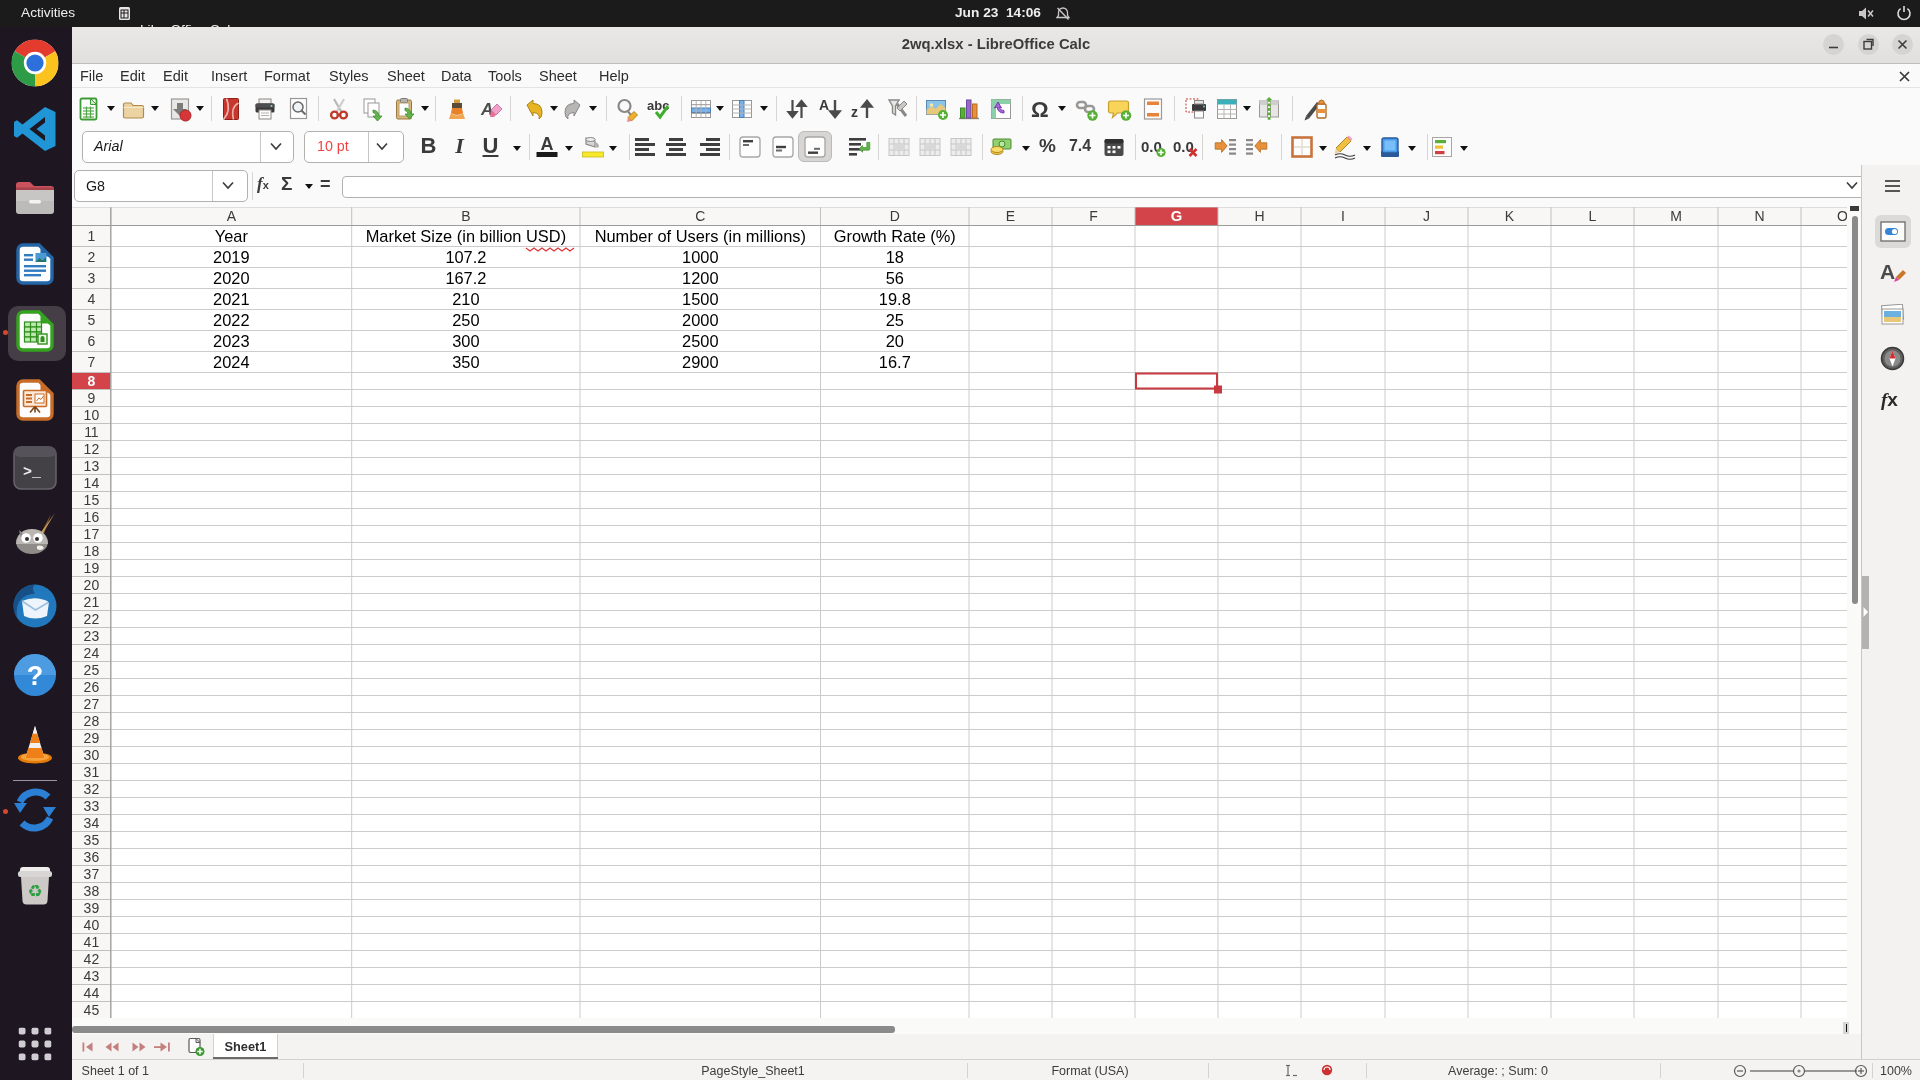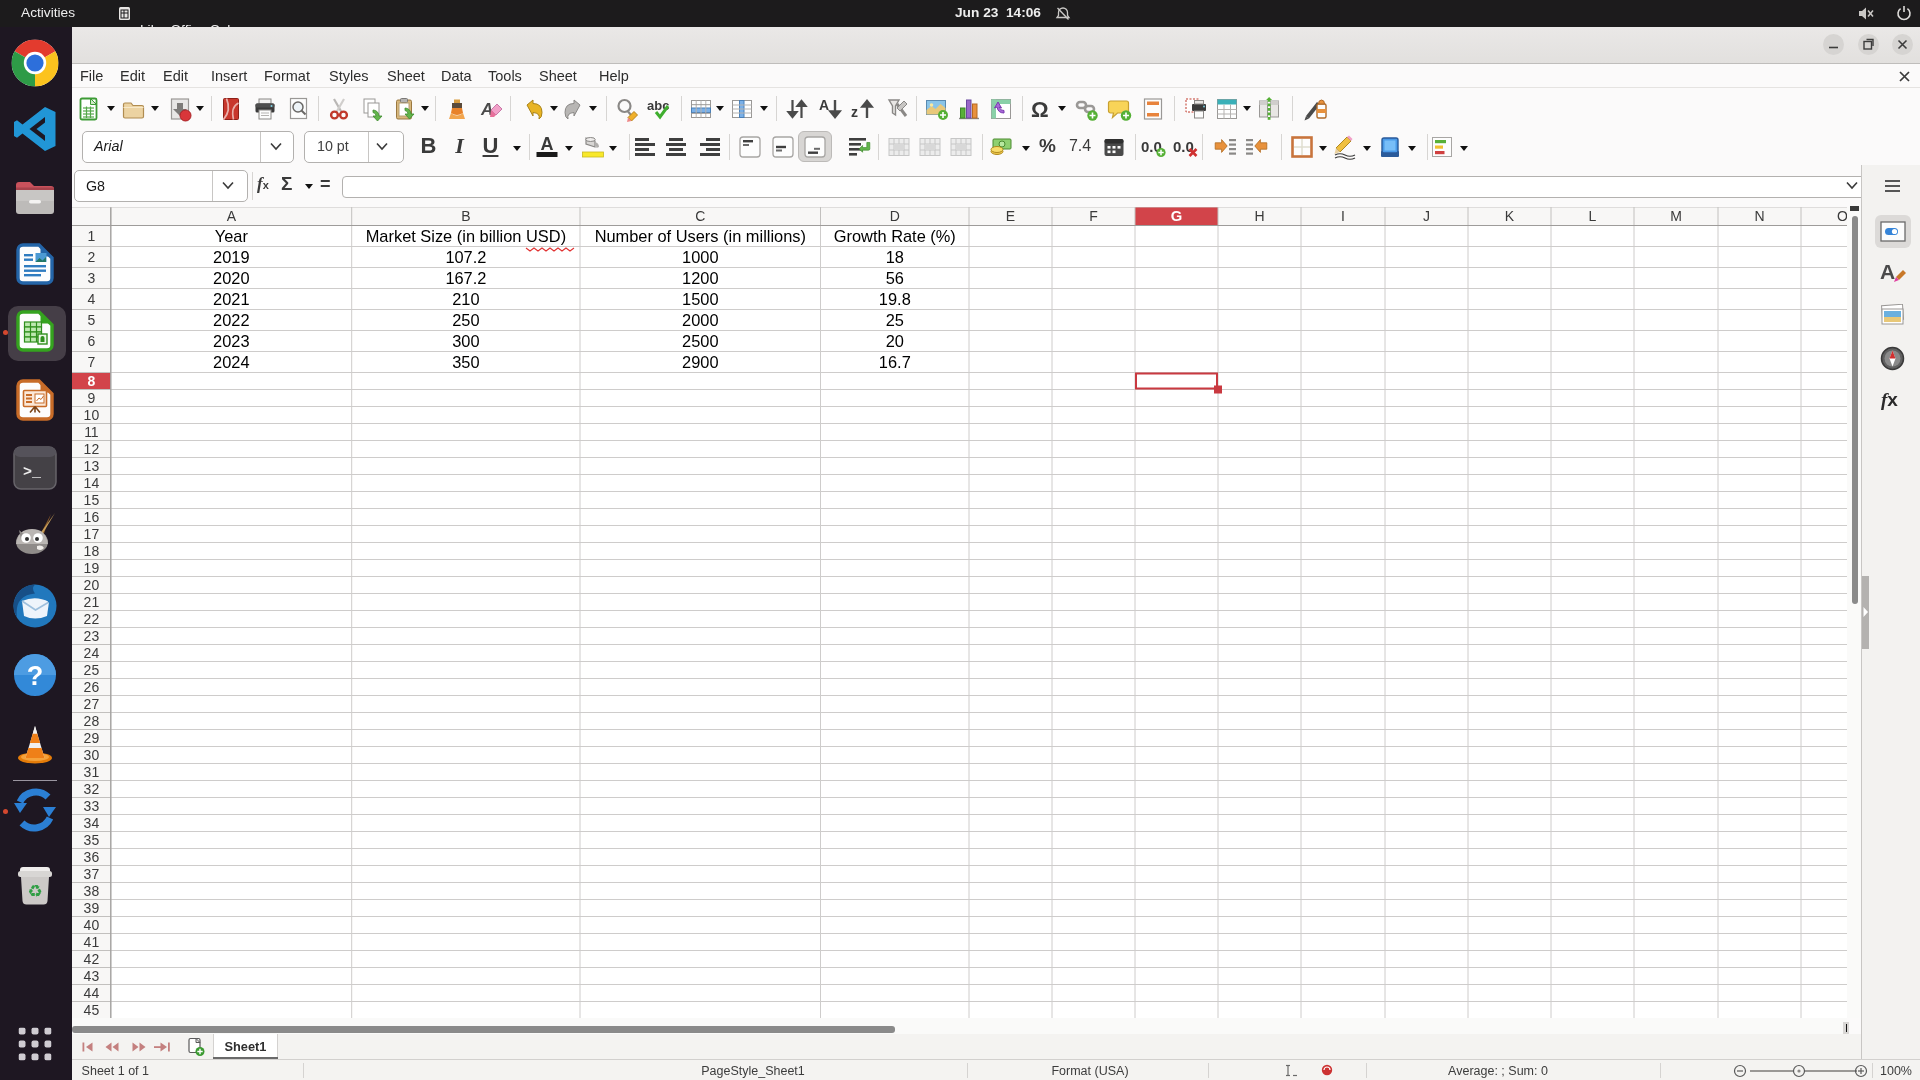--- a/index.html
+++ b/index.html
@@ -162,20 +162,21 @@
         <rect x="0" y="13" width="7" height="7" rx="2" fill="#cfccd2"></rect>
         <rect x="13" y="13" width="7" height="7" rx="2" fill="#cfccd2"></rect>
         <rect x="26" y="13" width="7" height="7" rx="2" fill="#cfccd2"></rect>
         <rect x="0" y="26" width="7" height="7" rx="2" fill="#cfccd2"></rect>
         <rect x="13" y="26" width="7" height="7" rx="2" fill="#cfccd2"></rect>
         <rect x="26" y="26" width="7" height="7" rx="2" fill="#cfccd2"></rect>
       </svg></div>
   </div>
 <div id="win" class="ab">
  <div id="titlebar" class="ab">
+  <div class="ab" style="left:0;width:1848px;text-align:center;top:9px;font-weight:bold;font-size:14.8px;color:#3b3b3b">2wq.xlsx - LibreOffice Calc</div>
   <div class="wbtn ab" style="left:1751px"></div>
   <div class="wbtn ab" style="left:1785.5px"></div>
   <div class="wbtn ab" style="left:1820px"></div>
   <svg class="ab" style="left:1751px;top:7px" width="21" height="21">
         <line x1="6" y1="13.5" x2="15" y2="13.5" stroke="#3c3c3c" stroke-width="1.6"></line>
       </svg>
   <svg class="ab" style="left:1785.5px;top:7px" width="21" height="21">
     <rect x="6" y="7.5" width="7.5" height="7.5" fill="none" stroke="#3c3c3c" stroke-width="1.4"></rect>
     <path d="M8.5,5.5 h6.5 v6.5" fill="none" stroke="#3c3c3c" stroke-width="1.4"></path>
       </svg>
@@ -425,21 +426,21 @@
 <path d="M15.5,8 q0,-4 3,-4 t3,4 z" fill="#e8913c" stroke="#b06a28"></path>
 <rect x="14" y="13" width="9" height="4" fill="#e8913c"></rect>
       </svg></div>
     <div class="inbox" style="left:10px;top:103.5px;width:212px;height:32px"></div>
     <div class="ab" style="left:22px;top:111px;font-size:14.3px;color:#1a1a1a;font-style:italic">Arial</div>
     <div class="ab" style="left:188px;top:104.5px;width:1px;height:30px;background:#c8c6c4"></div>
     <svg class="ab" style="left:197px;top:114px" width="14" height="10">
       <path d="M2,2.5 L7,8 L12,2.5" fill="none" stroke="#3a3a3a" stroke-width="1.6"></path>
     </svg>
     <div class="inbox" style="left:232px;top:103.5px;width:100px;height:32px"></div>
-    <div class="ab" style="left:245px;top:111px;font-size:14.3px;color:#404040">10 pt</div>
+    <div class="ab" style="left:245px;top:111px;font-size:14.3px;color:#ef4444">10 pt</div>
     <div class="ab" style="left:296px;top:104.5px;width:1px;height:30px;background:#c8c6c4"></div>
     <svg class="ab" style="left:303px;top:114px" width="14" height="10">
       <path d="M2,2.5 L7,8 L12,2.5" fill="none" stroke="#3a3a3a" stroke-width="1.6"></path>
     </svg>
     <div class="ab ttx" style="left:342.5px;top:106px;width:28px;text-align:center;font-size:22px;font-weight:bold;">B</div>
     <div class="ab ttx" style="left:373.5px;top:106px;width:28px;text-align:center;font-size:22px;font-weight:bold;font-style:italic;font-family:'Liberation Serif',serif">I</div>
     <div class="ab ttx" style="left:404.5px;top:106px;width:28px;text-align:center;font-size:22px;font-weight:bold;"><span style="text-decoration:underline">U</span></div>
     <div class="da" style="left:441.0px;top:119.0px"></div>
     <div class="ab" style="left:456.5px;top:107px;width:1px;height:26px;background:#d7d5d3"></div>
     <div class="ic" style="left:461.5px;top:106.5px"><svg width="26" height="26" viewBox="0 0 26 26">
@@ -539,21 +540,21 @@
       </svg></div>
     <div class="ab" style="left:909.5px;top:107px;width:1px;height:26px;background:#d7d5d3"></div>
     <div class="ic" style="left:915.5px;top:106.5px"><svg width="26" height="26" viewBox="0 0 26 26">
         <rect x="5" y="5" width="18" height="10" rx="1" fill="#8fd070" stroke="#4a8a30"></rect>
 <circle cx="14" cy="10" r="3" fill="#b8e8a0" stroke="#4a8a30"></circle>
 <ellipse cx="9" cy="17.5" rx="6" ry="3" fill="#f0c84a" stroke="#b08a20"></ellipse>
 <ellipse cx="9" cy="15.5" rx="6" ry="3" fill="#f8dc6a" stroke="#b08a20"></ellipse>
       </svg></div>
     <div class="da" style="left:950.0px;top:119.0px"></div>
     <div class="ab ttx" style="left:961.5px;top:108px;width:28px;text-align:center;font-size:19px;font-weight:bold;">%</div>
-    <div class="ab ttx" style="left:993px;top:110px;width:30px;text-align:center;font-size:16px;font-weight:normal">7.4</div>
+    <div class="ab ttx" style="left:993px;top:110px;width:30px;text-align:center;font-size:16px;font-weight:bold">7.4</div>
     <div class="ic" style="left:1028.5px;top:106.5px"><svg width="26" height="26" viewBox="0 0 26 26">
         <rect x="3.5" y="5" width="19" height="17" rx="2" fill="#4a4a4a"></rect>
 <rect x="3.5" y="5" width="19" height="4.5" rx="2" fill="#2f2f2f"></rect>
 <g fill="#fff">
           <rect x="6.5" y="12" width="3" height="2.6"></rect>
           <rect x="11.5" y="12" width="3" height="2.6"></rect>
           <rect x="16.5" y="12" width="3" height="2.6"></rect>
           <rect x="6.5" y="16.5" width="3" height="2.6"></rect>
           <rect x="11.5" y="16.5" width="3" height="2.6"></rect>
         </g>

